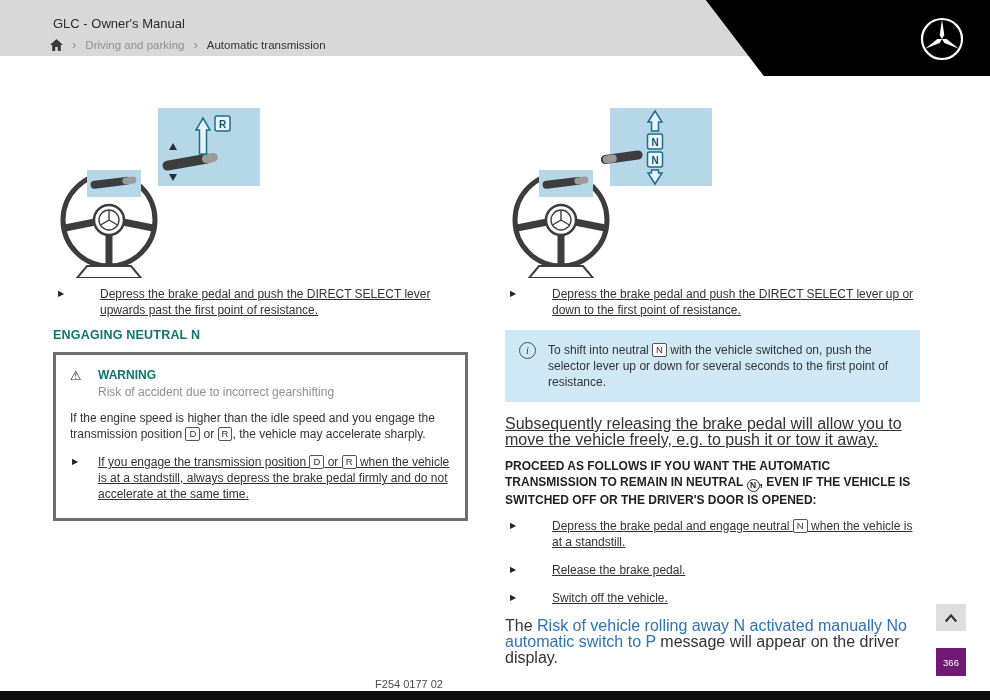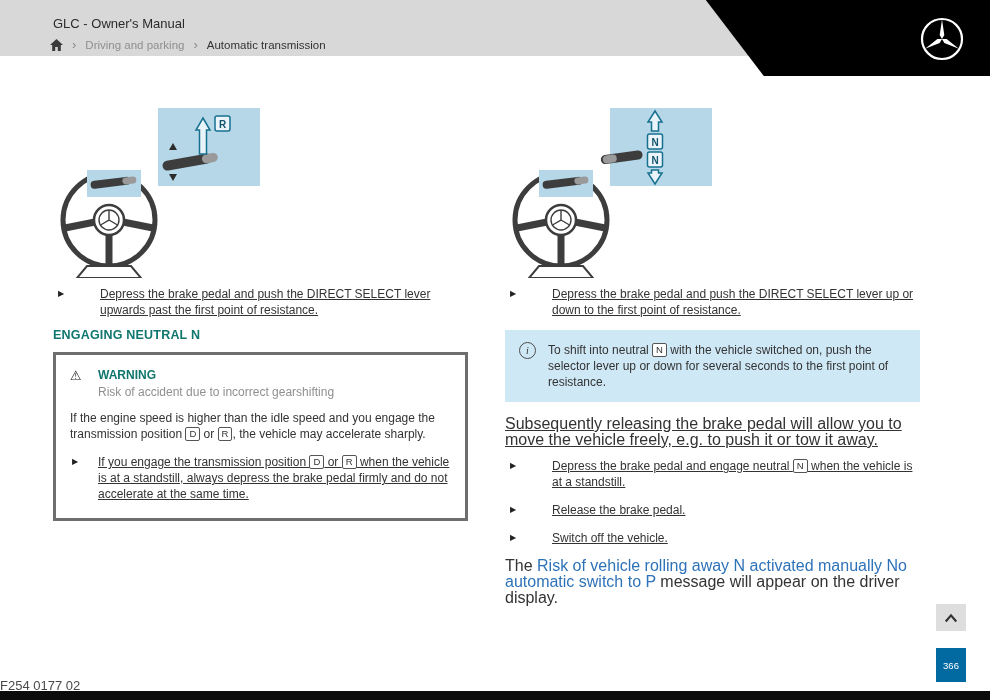--- a/index.html
+++ b/index.html
@@ -49,25 +49,25 @@
   h3.proceed{font-size:12px;font-weight:bold;line-height:16px;color:#1f1f1f;margin:0 0 10px;}
   .steps-group .step{margin-bottom:12px;}
   .closing{font-size:16px;line-height:16px;margin-top:2px;}
   
   .seg-key{display:inline-block;border:1px solid #555;border-radius:2px;padding:0 3px;
     font-size:9.5px;line-height:12px;vertical-align:1px;background:#fff;font-weight:normal;}
   .seg-circle{display:inline-flex;align-items:center;justify-content:center;width:13px;height:13px;
     border:1.3px solid #2c2c2c;border-radius:50%;font-size:8.5px;vertical-align:-2px;}
   .seg-link{color:#2e72b8;cursor:pointer;}
   
-  .figcode{position:absolute;top:678px;left:0;width:818px;font-size:13px;color:#4a4a4a;}
+  .figcode{position:absolute;top:678px;left:0;width:818px;text-align:center;font-size:11px;color:#4a4a4a;}
   .bottombar{position:absolute;bottom:0;left:0;width:990px;height:9px;background:#0c0c0c;}
   .scrolltop{position:absolute;top:604px;right:24px;width:30px;height:27px;background:#dedede;
     border:none;display:flex;align-items:center;justify-content:center;cursor:pointer;}
-  .corner-badge{position:absolute;top:648px;right:24px;width:30px;height:34px;background:#0369a1;
+  .corner-badge{position:absolute;top:648px;right:24px;width:30px;height:28px;background:#701a75;
     color:#fff;font-size:9.5px;display:flex;align-items:center;justify-content:center;cursor:pointer;}
 </style>
 </head>
 <body>
 
 <header class="topbar">
   <div class="wedge"></div>
   <div class="manual-title">GLC - Owner's Manual</div>
   <nav class="breadcrumb">
     <span class="home">
@@ -182,20 +182,21 @@
       <p>Depress the brake pedal and push the DIRECT SELECT lever up or down to the first point of resistance.</p>
     </div>
 
     <div class="infobox">
       <span class="info-icon">i</span>
       <p><span class="seg-text">To shift into neutral </span><span class="seg-key">N</span><span class="seg-text"> with the vehicle switched on, push the selector lever up or down for several seconds to the first point of resistance.</span></p>
     </div>
 
     <p class="para">Subsequently releasing the brake pedal will allow you to move the vehicle freely, e.g. to push it or tow it away.</p>
 
+    <h3 class="proceed"><span class="seg-text">PROCEED AS FOLLOWS IF YOU WANT THE AUTOMATIC TRANSMISSION TO REMAIN IN NEUTRAL </span><span class="seg-circle">N</span><span class="seg-text">, EVEN IF THE VEHICLE IS SWITCHED OFF OR THE DRIVER'S DOOR IS OPENED:</span></h3>
 
     <div class="steps-group">
       <div class="step">
         <span class="bmark">▶</span>
         <p><span class="seg-text">Depress the brake pedal and engage neutral </span><span class="seg-key">N</span><span class="seg-text"> when the vehicle is at a standstill.</span></p>
       </div>
       <div class="step">
         <span class="bmark">▶</span>
         <p><span class="seg-text">Release the brake pedal.</span></p>
       </div>

